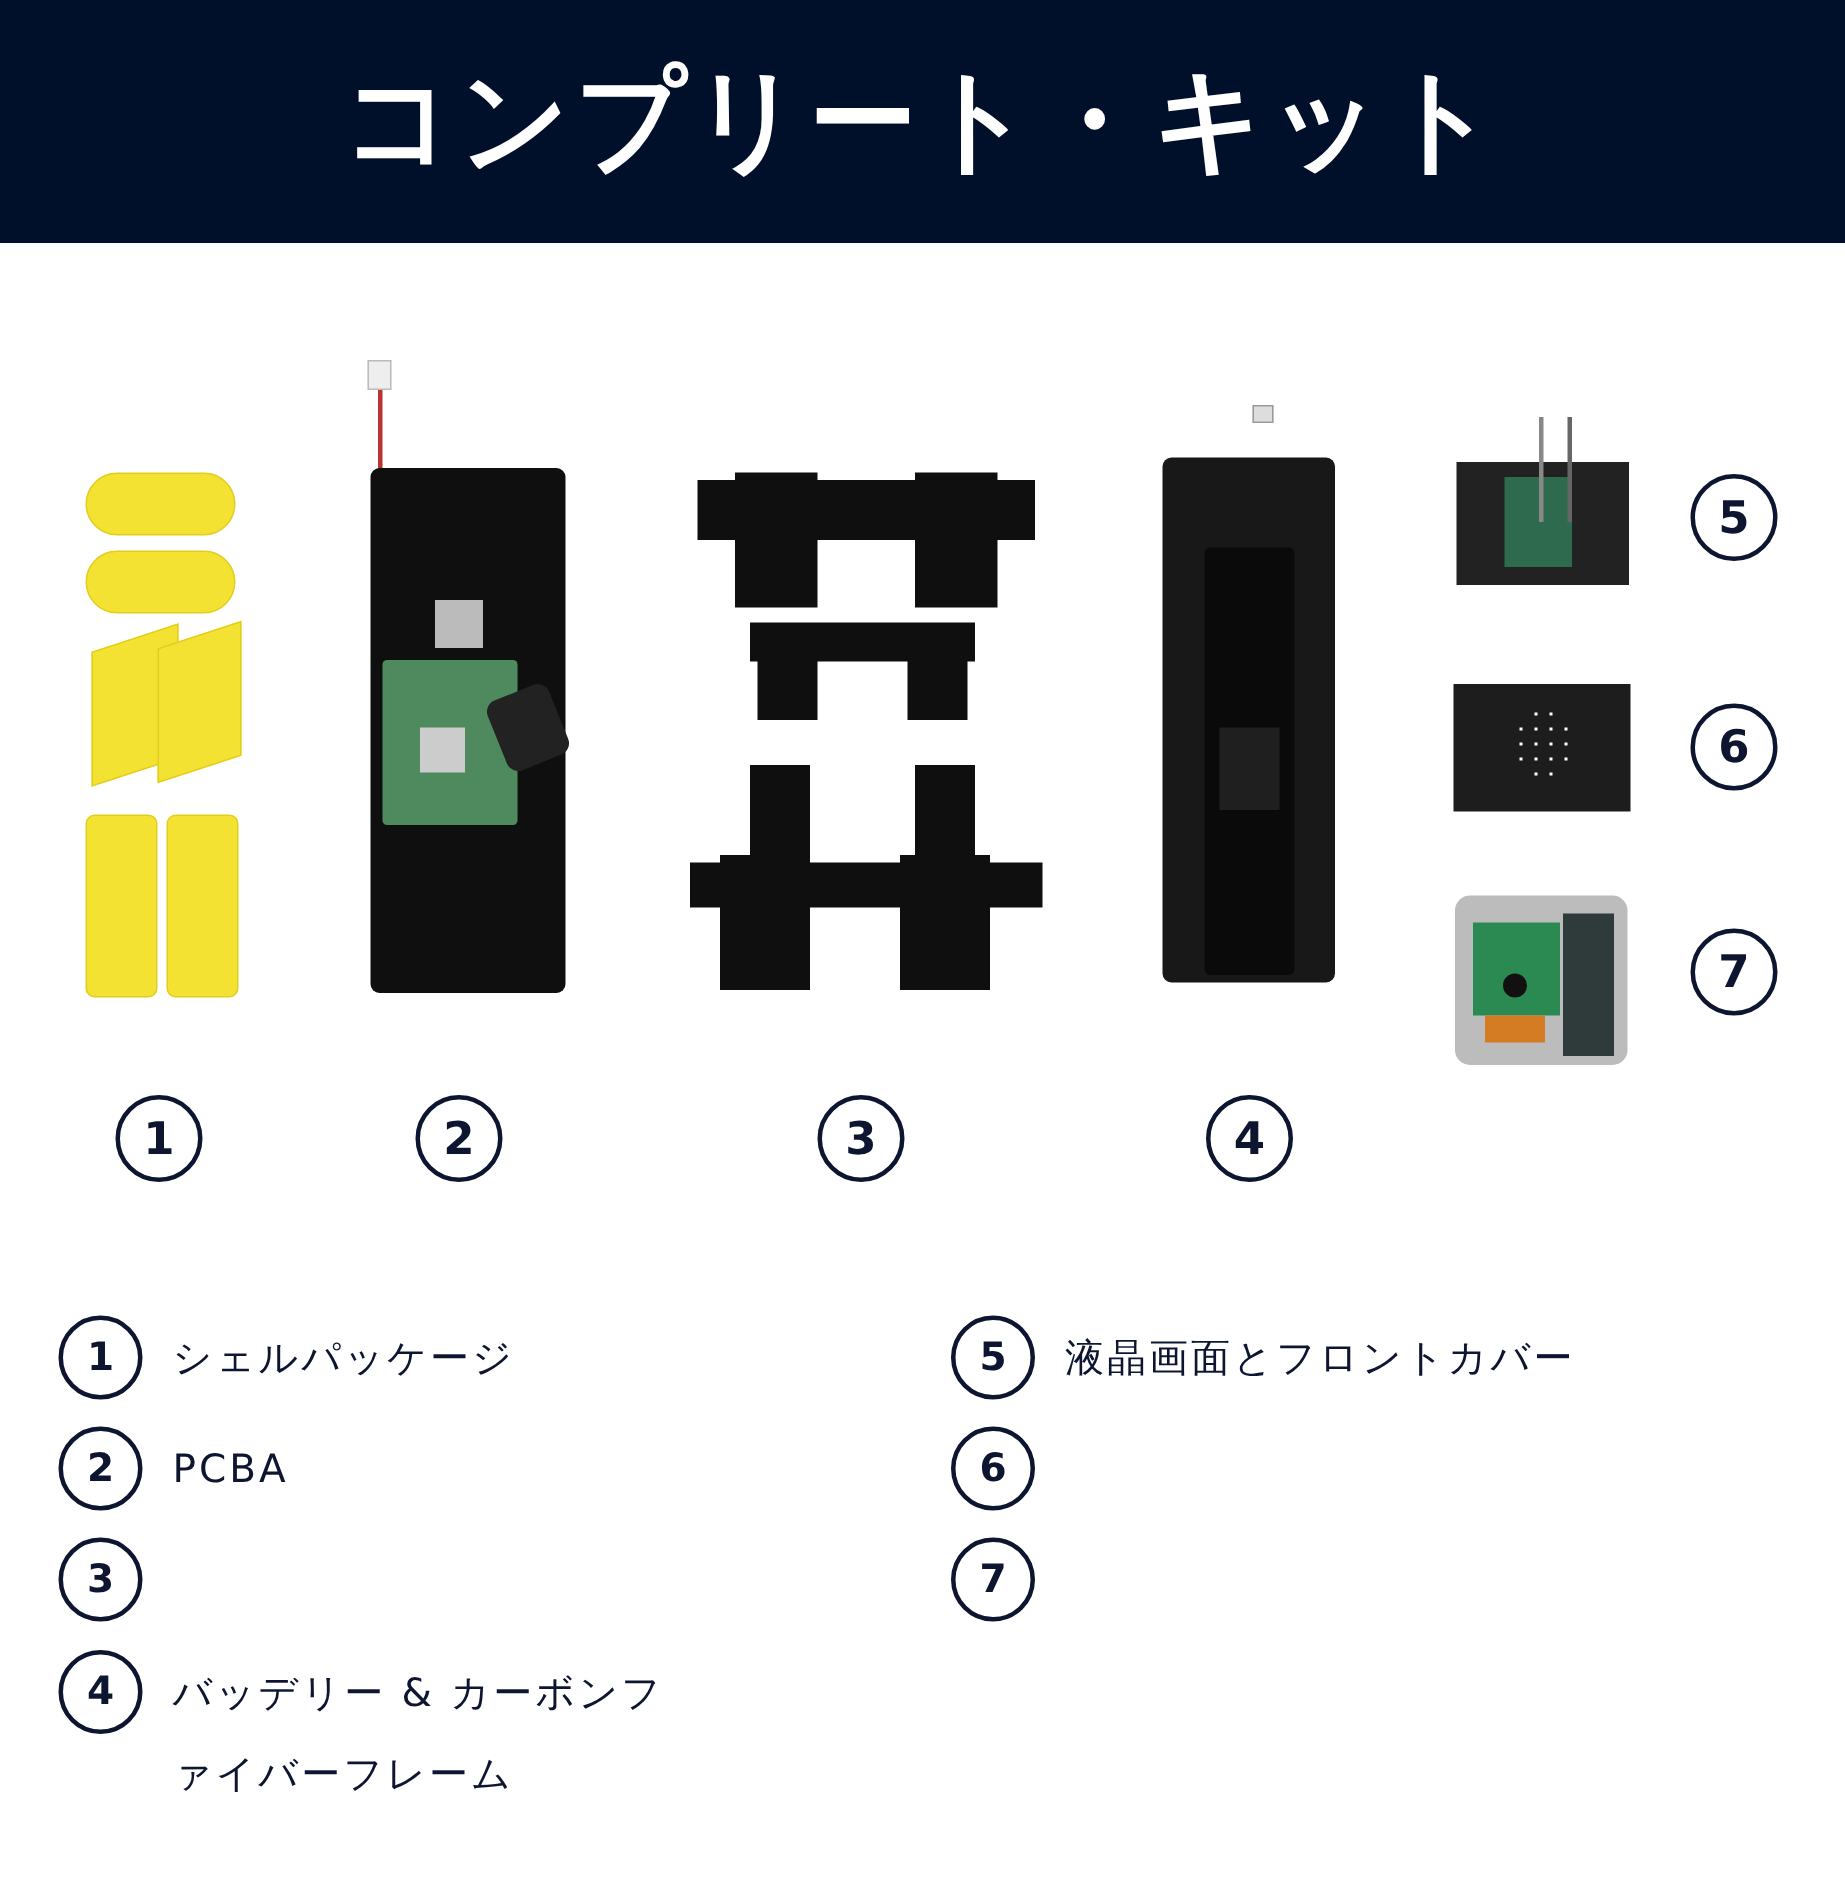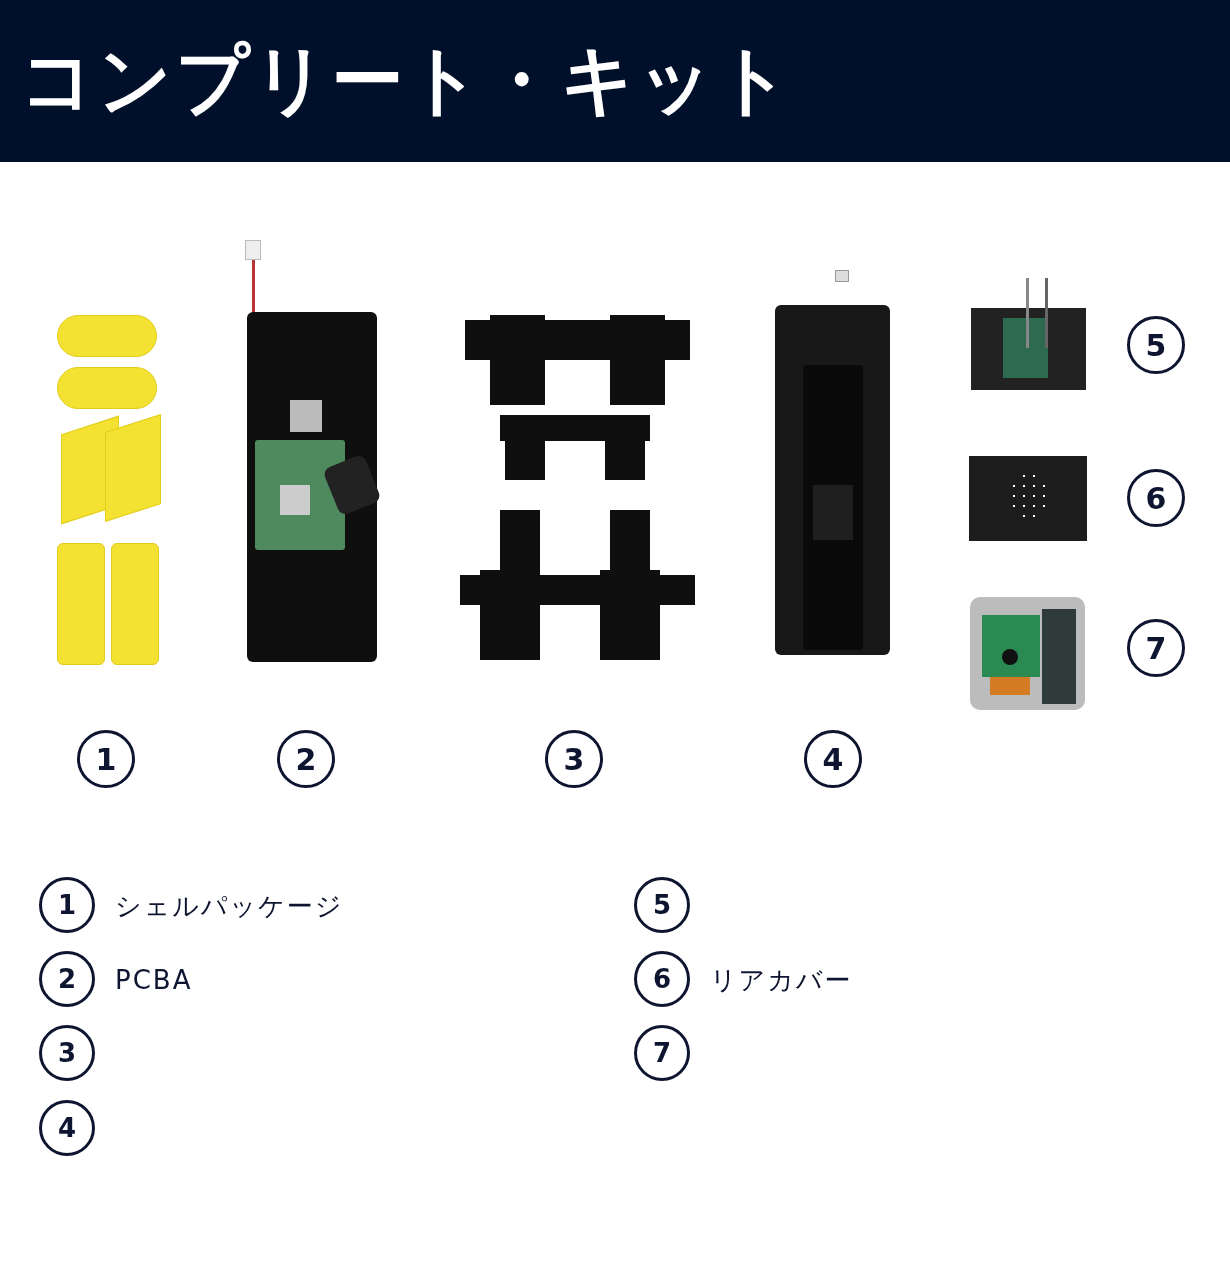--- a/index.html
+++ b/index.html
@@ -1,20 +1,20 @@
 <!DOCTYPE html>
 <html><head>
 <meta charset="utf-8">
 <style>
   * { box-sizing: border-box; margin: 0; padding: 0; }
   html, body { width: 1230px; height: 1266px; background: #ffffff; overflow: hidden; }
   body { font-family: "DejaVu Sans", "Liberation Sans", sans-serif; color: #0d1530; position: relative; }
 
   .header { position: absolute; left: 0; top: 0; width: 1230px; height: 162px; background: #00102b;
-    display: flex; align-items: center; }
+    display: flex; align-items: center; justify-content: center; }
   .header h1 { color: #ffffff; font-size: 76px; font-weight: bold; letter-spacing: 4px; transform: scaleX(0.95); }
 
   .circ { position: absolute; width: 58px; height: 58px; border: 3px solid #0d1530; border-radius: 50%;
     display: flex; align-items: center; justify-content: center; font-size: 30px; font-weight: bold; color: #0d1530; background: #fff; }
   .circ.sm { width: 56px; height: 56px; font-size: 26px; }
 
   .photo { position: absolute; }
 
   
   .y { background: #f4e232; border: 1px solid #e2cd1c; position: absolute; }
@@ -102,24 +102,28 @@
 </div>
 <div class="list-item" style="left:39px;top:951px;">
   <div class="circ sm">2</div>
   <div class="label">PCBA</div>
 </div>
 <div class="list-item" style="left:39px;top:1025px;">
   <div class="circ sm">3</div>
 </div>
 <div class="list-item" style="left:39px;top:1100px;">
   <div class="circ sm">4</div>
+  <div class="label">
+    <div>バッデリー &amp; カーボンフ</div>
+    <div>ァイバーフレーム</div>
+  </div>
 </div>
 
 <div class="list-item" style="left:634px;top:877px;">
   <div class="circ sm">5</div>
+  <div class="label">液晶画面とフロントカバー</div>
 </div>
 <div class="list-item" style="left:634px;top:951px;">
   <div class="circ sm">6</div>
-  <div class="label">リアカバー</div>
 </div>
 <div class="list-item" style="left:634px;top:1025px;">
   <div class="circ sm">7</div>
 </div>
 
 </body></html>

